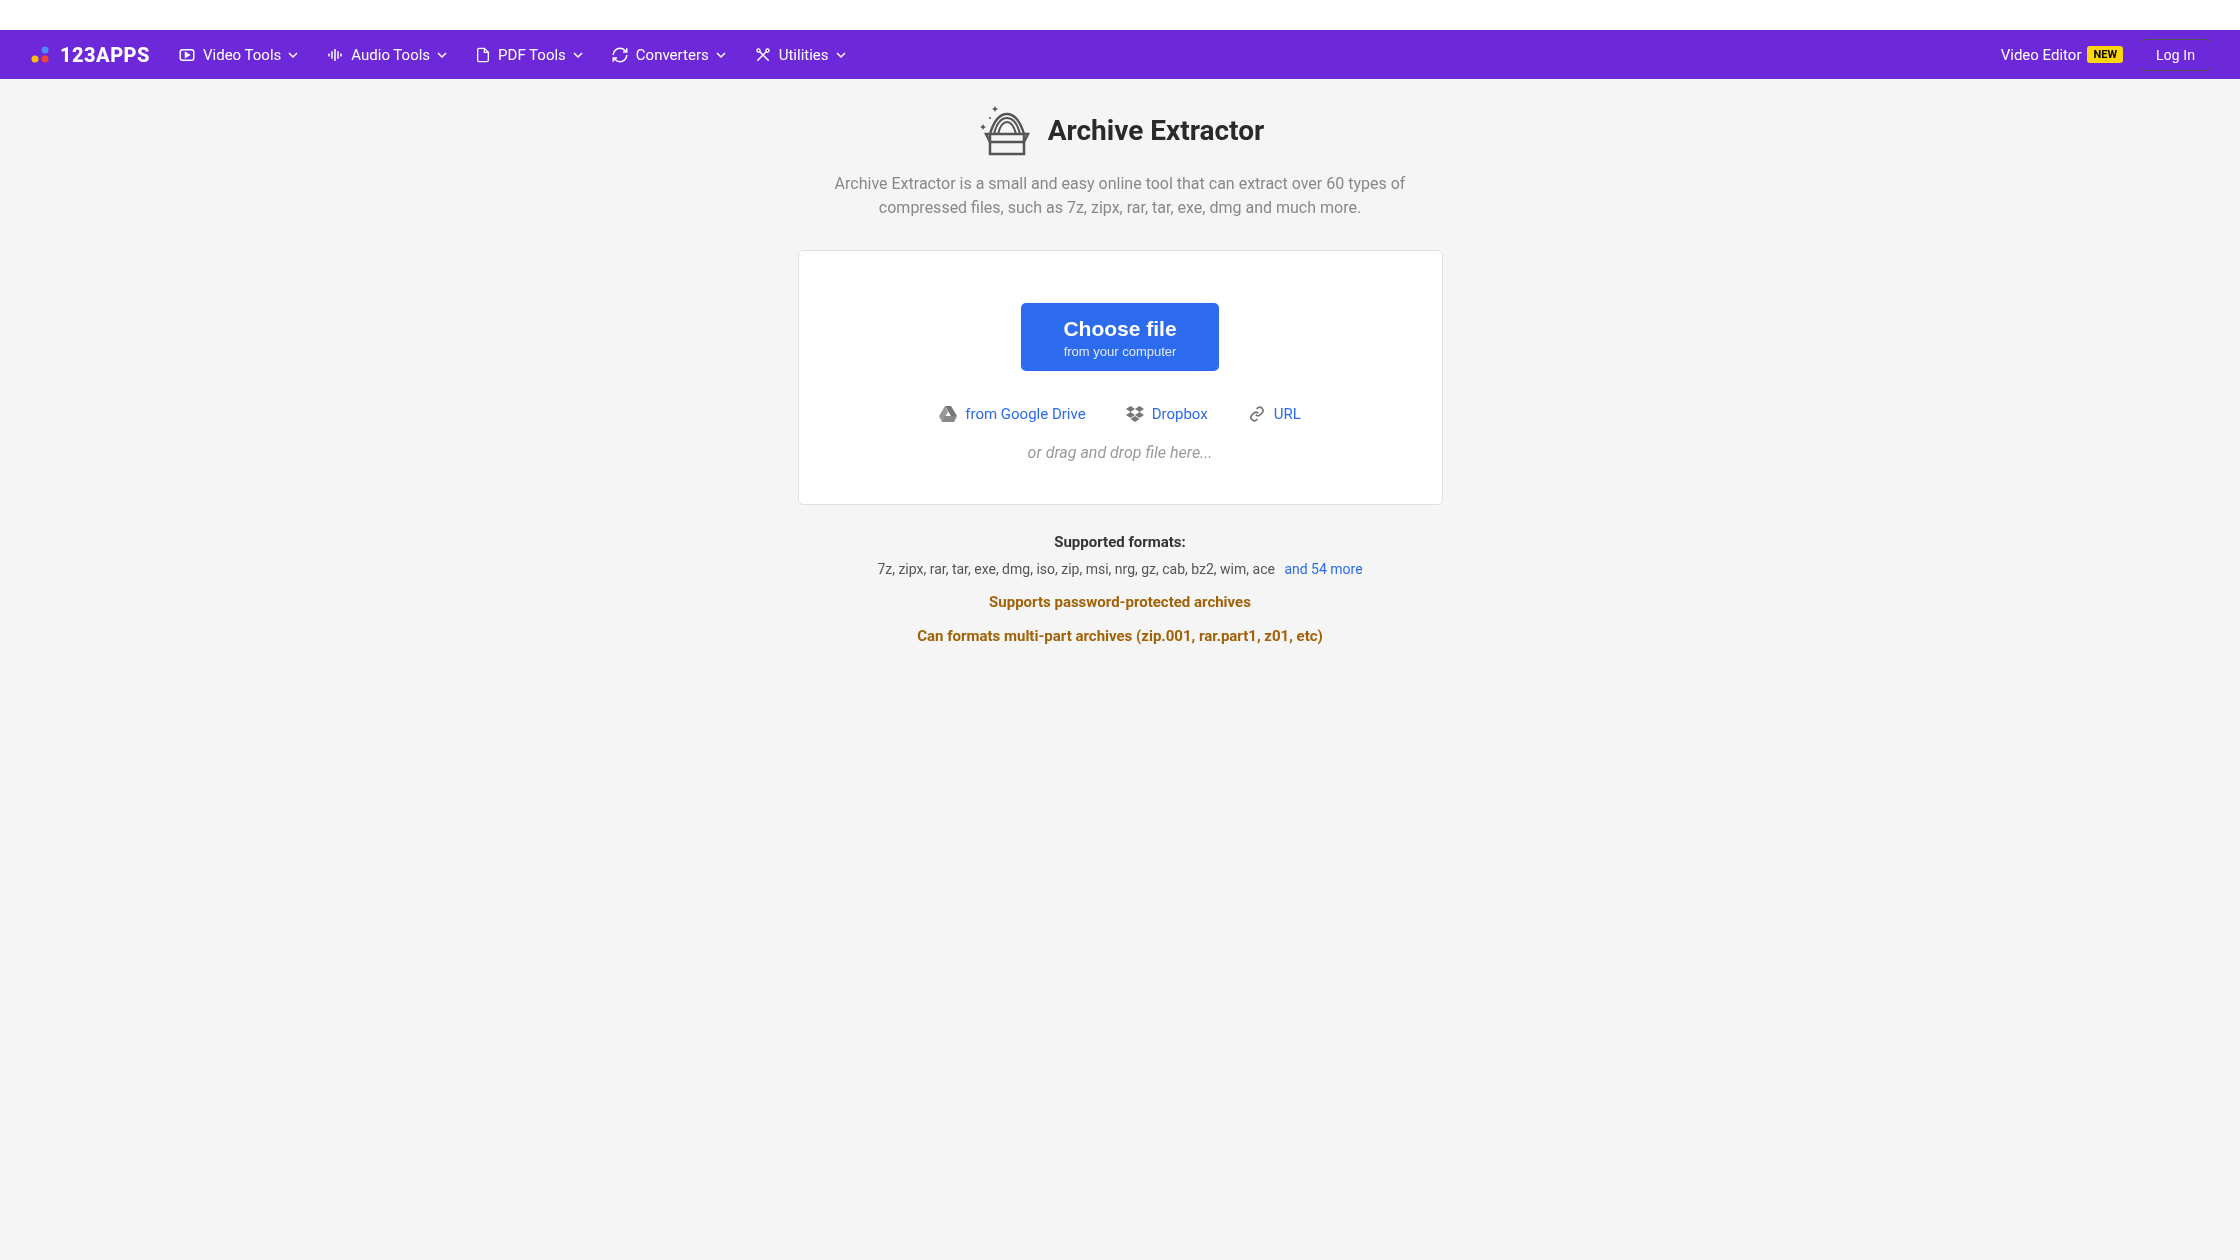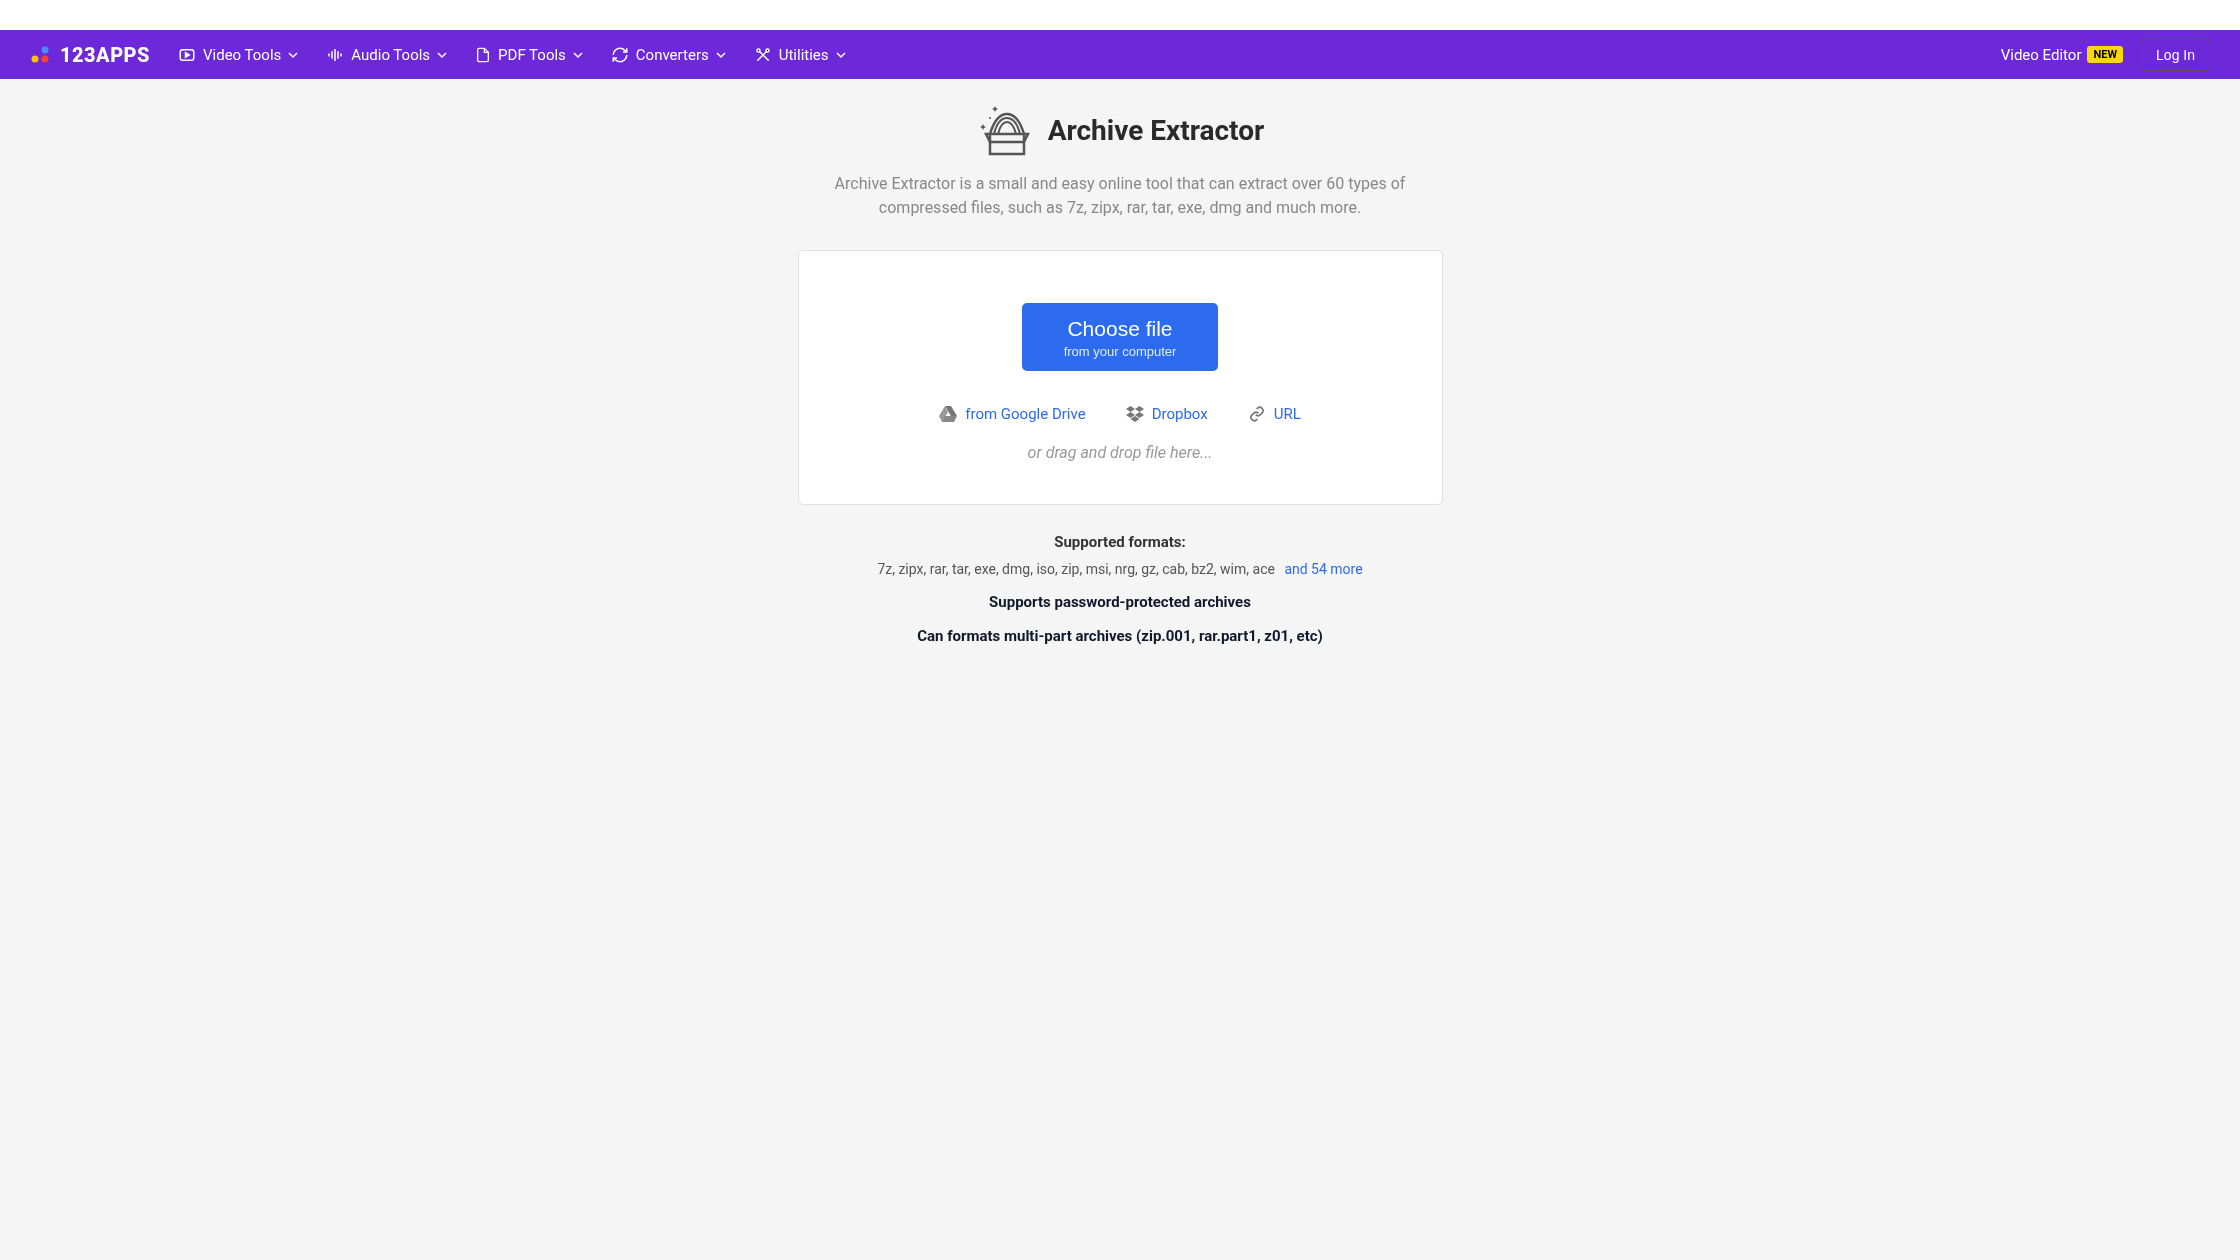--- a/index.html
+++ b/index.html
@@ -164,21 +164,21 @@
       cursor: pointer;
       display: flex;
       flex-direction: column;
       align-items: center;
       gap: 3px;
       margin-bottom: 34px;
     }
     
     .choose-file-main {
       font-size: 21px;
-      font-weight: 400;
+      font-weight: 700;
     }
     
     .choose-file-sub {
       font-size: 13px;
       opacity: 0.85;
     }
     
     .source-links {
       display: flex;
       gap: 40px;
@@ -226,21 +226,21 @@
     
     .more-formats-link {
       color: #2c6bed;
       margin-left: 6px;
       cursor: pointer;
     }
     
     .feature-text {
       font-weight: 700;
       font-size: 15px;
-      color: #0f172a;
+      color: #a16207;
       margin-top: 6px;
     }
   </style>
 </head>
 <body>
 
 <div class="top-white-bar"></div>
 
 <header class="header">
   <div class="header-left">

